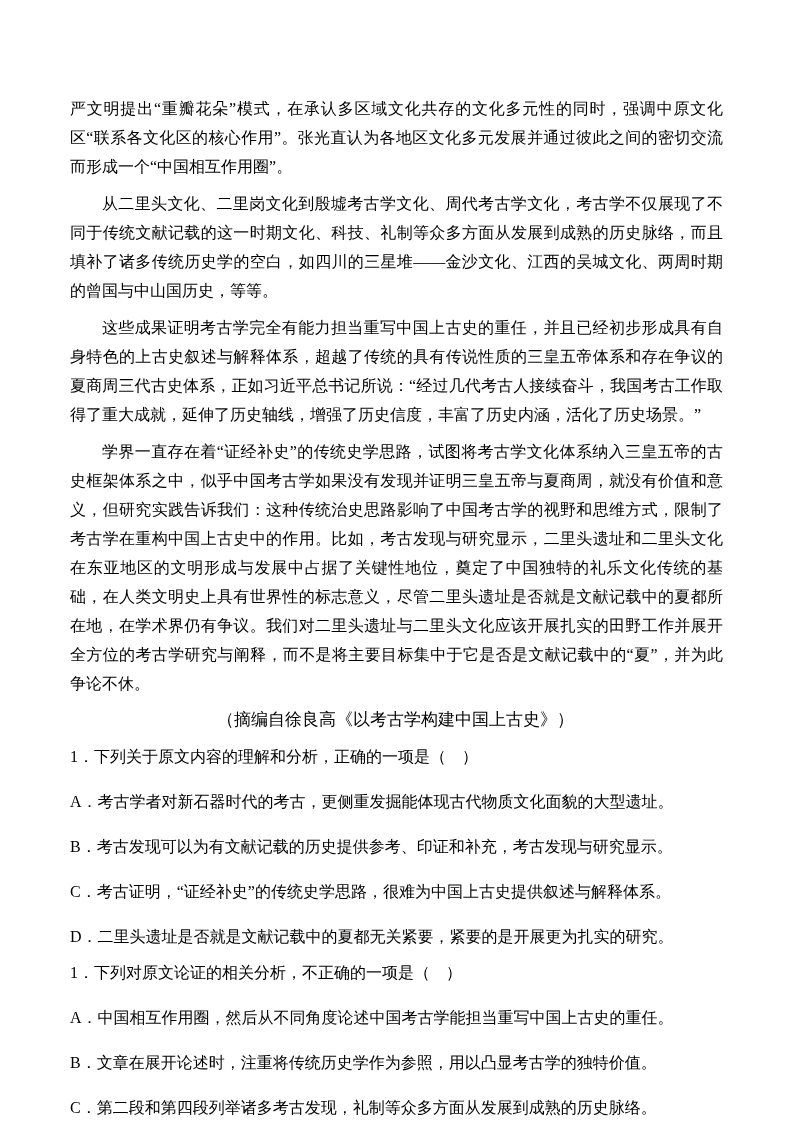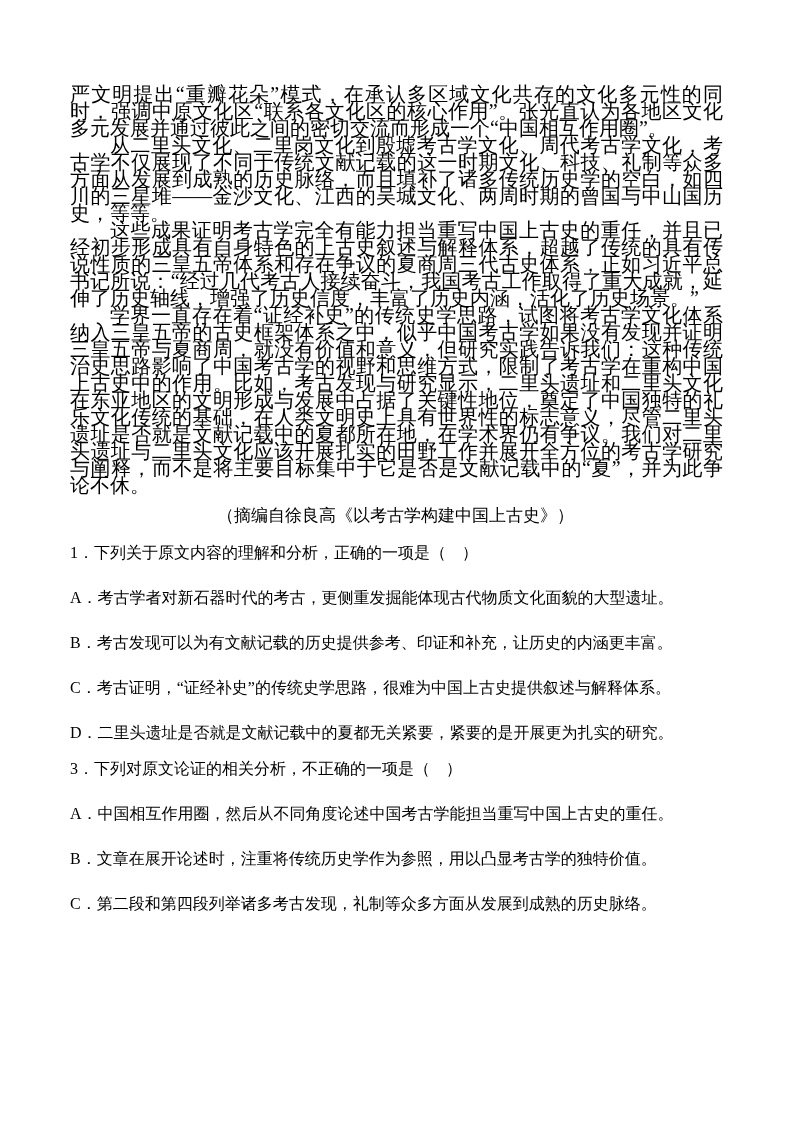--- a/index.html
+++ b/index.html
@@ -12,26 +12,27 @@
     color: #000000;
     overflow: hidden;
   }
   .page {
     width: 794px;
     height: 1123px;
     padding: 86px 71px 40px 70px;
     background: #ffffff;
   }
   .passage .para {
-    font-size: 20px;
-    line-height: 17px;
+    font-size: 16px;
+    line-height: 29px;
     text-align: justify;
     text-justify: inter-ideograph;
     text-indent: 2em;
     word-break: break-all;
+    margin-top: 8px;
   }
   .passage .para.no-indent {
     text-indent: 0;
   }
   .attribution {
     font-size: 17px;
     line-height: 29px;
     text-align: center;
     margin-top: 7px;
     padding-right: 2px;
@@ -60,23 +61,23 @@
     <p class="para no-indent">严文明提出“重瓣花朵”模式，在承认多区域文化共存的文化多元性的同时，强调中原文化区“联系各文化区的核心作用”。张光直认为各地区文化多元发展并通过彼此之间的密切交流而形成一个“中国相互作用圈”。</p>
     <p class="para">从二里头文化、二里岗文化到殷墟考古学文化、周代考古学文化，考古学不仅展现了不同于传统文献记载的这一时期文化、科技、礼制等众多方面从发展到成熟的历史脉络，而且填补了诸多传统历史学的空白，如四川的三星堆——金沙文化、江西的吴城文化、两周时期的曾国与中山国历史，等等。</p>
     <p class="para">这些成果证明考古学完全有能力担当重写中国上古史的重任，并且已经初步形成具有自身特色的上古史叙述与解释体系，超越了传统的具有传说性质的三皇五帝体系和存在争议的夏商周三代古史体系，正如习近平总书记所说：“经过几代考古人接续奋斗，我国考古工作取得了重大成就，延伸了历史轴线，增强了历史信度，丰富了历史内涵，活化了历史场景。”</p>
     <p class="para">学界一直存在着“证经补史”的传统史学思路，试图将考古学文化体系纳入三皇五帝的古史框架体系之中，似乎中国考古学如果没有发现并证明三皇五帝与夏商周，就没有价值和意义，但研究实践告诉我们：这种传统治史思路影响了中国考古学的视野和思维方式，限制了考古学在重构中国上古史中的作用。比如，考古发现与研究显示，二里头遗址和二里头文化在东亚地区的文明形成与发展中占据了关键性地位，奠定了中国独特的礼乐文化传统的基础，在人类文明史上具有世界性的标志意义，尽管二里头遗址是否就是文献记载中的夏都所在地，在学术界仍有争议。我们对二里头遗址与二里头文化应该开展扎实的田野工作并展开全方位的考古学研究与阐释，而不是将主要目标集中于它是否是文献记载中的“夏”，并为此争论不休。</p>
     <p class="attribution">（摘编自徐良高《以考古学构建中国上古史》）</p>
   </section>
 
   <section class="questions">
     <p class="q-line q-stem">1．下列关于原文内容的理解和分析，正确的一项是（　）</p>
     <p class="q-line">A．考古学者对新石器时代的考古，更侧重发掘能体现古代物质文化面貌的大型遗址。</p>
-    <p class="q-line">B．考古发现可以为有文献记载的历史提供参考、印证和补充，让历史的内涵更丰富。</p>
+    <p class="q-line">B．考古发现可以为有文献记载的历史提供参考、印证和补充，考古发现与研究显示。</p>
     <p class="q-line">C．考古证明，“证经补史”的传统史学思路，很难为中国上古史提供叙述与解释体系。</p>
     <p class="q-line">D．二里头遗址是否就是文献记载中的夏都无关紧要，紧要的是开展更为扎实的研究。</p>
 
-    <p class="q-line q-stem">3．下列对原文论证的相关分析，不正确的一项是（　）</p>
+    <p class="q-line q-stem">1．下列对原文论证的相关分析，不正确的一项是（　）</p>
     <p class="q-line">A．中国相互作用圈，然后从不同角度论述中国考古学能担当重写中国上古史的重任。</p>
     <p class="q-line">B．文章在展开论述时，注重将传统历史学作为参照，用以凸显考古学的独特价值。</p>
     <p class="q-line">C．第二段和第四段列举诸多考古发现，礼制等众多方面从发展到成熟的历史脉络。</p>
   </section>
 
 </div>
 
 </body></html>

